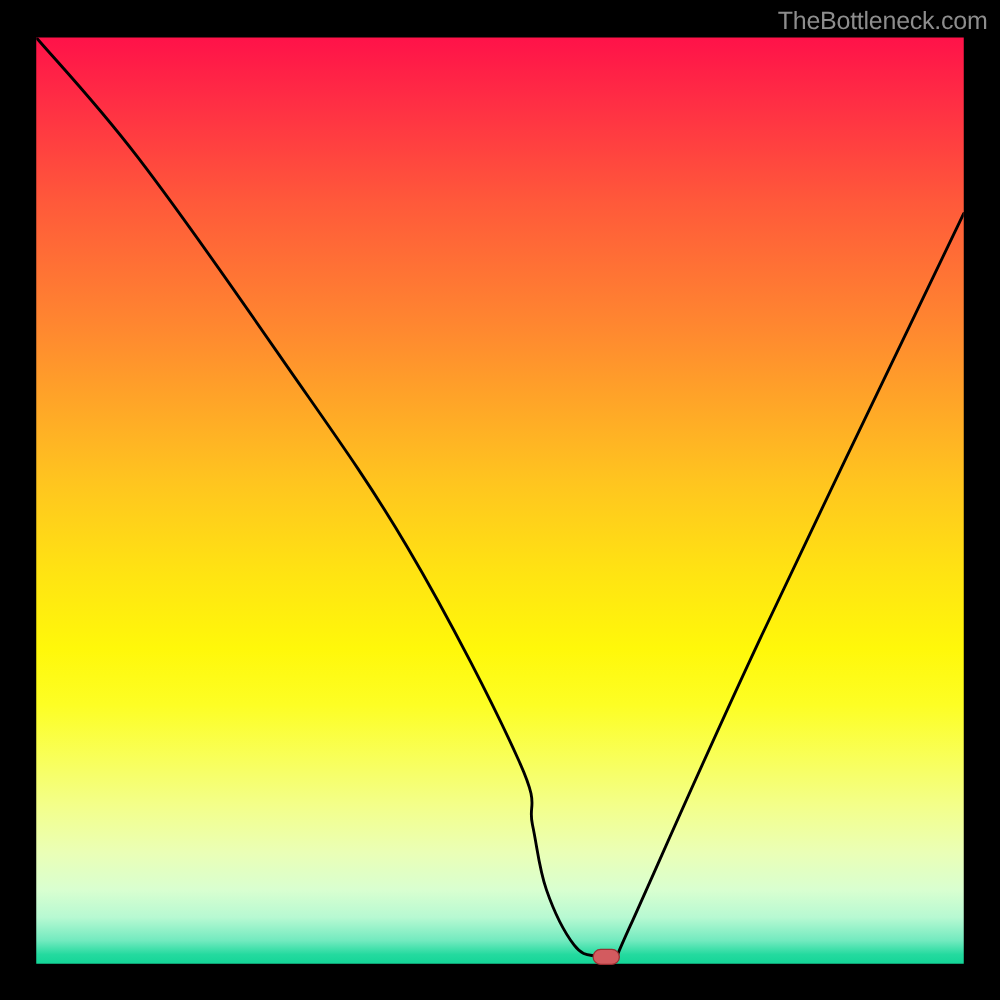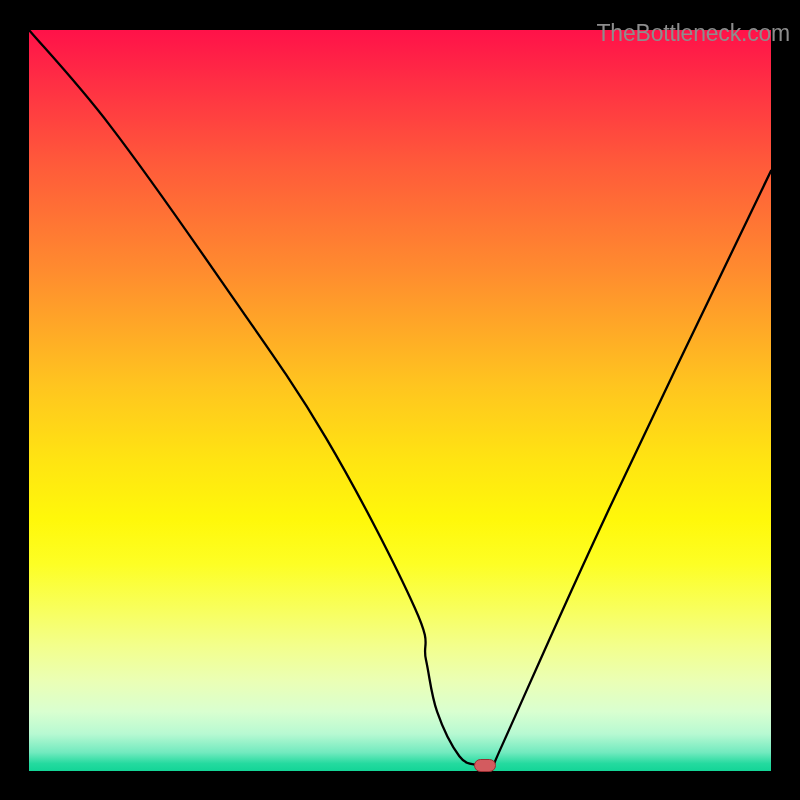--- a/index.html
+++ b/index.html
@@ -56,24 +56,24 @@
   .marker {
     position: absolute;
     background: #d35b5f;
     border: 1.5px solid #9a2d31;
     border-radius: 8px;
     box-sizing: border-box;
     pointer-events: none;
   }
   .watermark {
     position: absolute;
-    top: 20px;
+    top: 6px;
     right: 10px;
     font-family: Arial, Helvetica, sans-serif;
-    font-size: 23px;
+    font-size: 20px;
     font-weight: 400;
     color: #8d8d8d;
     letter-spacing: -0.2px;
     pointer-events: none;
     user-select: none;
   }
 </style>
 </head>
 <body>
 

